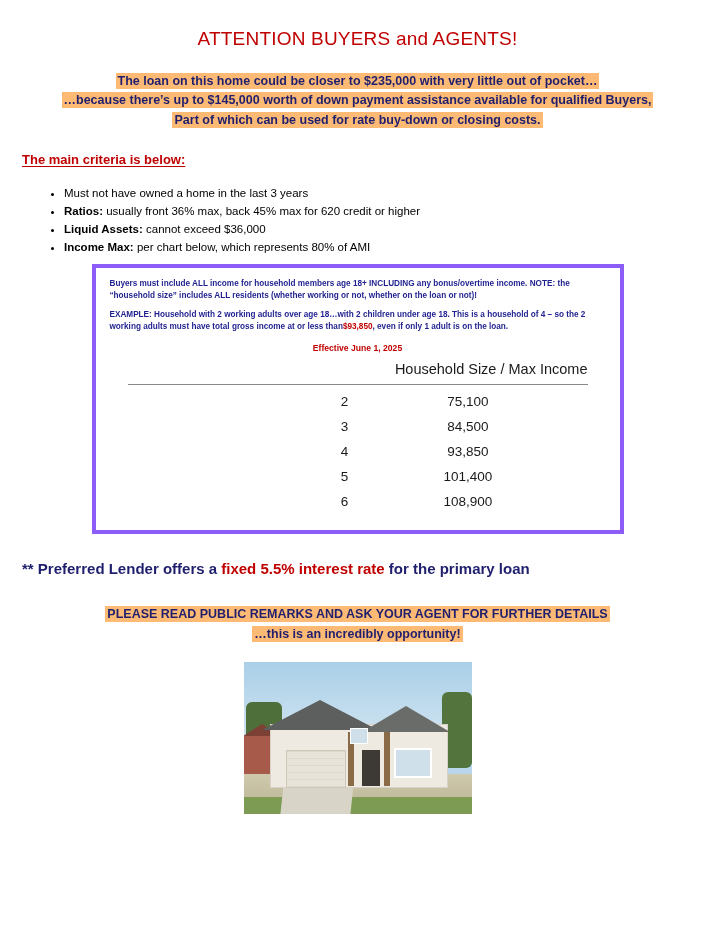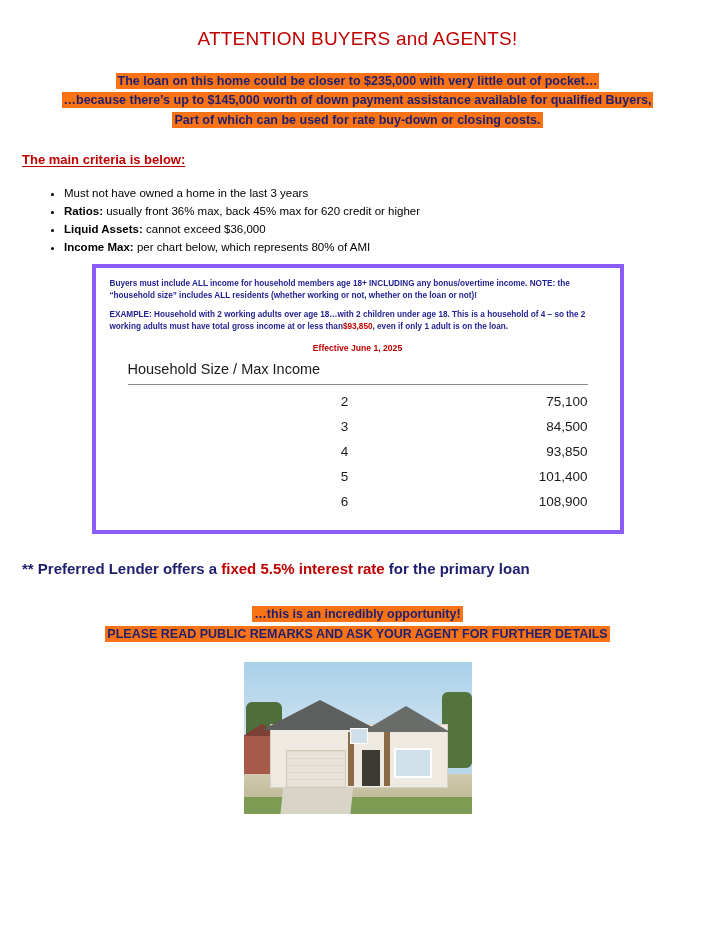--- a/index.html
+++ b/index.html
@@ -32,21 +32,21 @@
   }
   .hl-block {
     margin-top: 22px;
     text-align: center;
     font-size: 12.5px;
     font-weight: bold;
     color: #1f1f6e;
     line-height: 1.55;
   }
   .hl {
-    background: #f97316;
+    background: #fdba74;
     padding: 1px 2px;
   }
   .hl-line {
     display: block;
     margin: 0 auto;
   }
   .criteria-title {
     margin-top: 22px;
     font-size: 13px;
     font-weight: bold;
@@ -96,21 +96,21 @@
     text-align: center;
     font-size: 8.6px;
     font-weight: bold;
     color: #c00000;
     margin: 10px 0 8px 0;
   }
   .table-wrap {
     padding: 0 18px;
   }
   .chart-head {
-    text-align: left;
+    text-align: right;
     font-size: 14.5px;
     color: #1a1a1a;
     padding-bottom: 7px;
     border-bottom: 1px solid #8a8a8a;
   }
   table.income {
     width: 100%;
     border-collapse: collapse;
     margin-top: 4px;
   }
@@ -118,21 +118,21 @@
     font-size: 13.5px;
     padding: 5px 0;
     color: #1a1a1a;
   }
   td.size {
     text-align: right;
     width: 48%;
     padding-right: 16px;
   }
   td.income {
-    text-align: right;
+    text-align: center;
     width: 52%;
     padding-left: 16px;
   }
   .lender-line {
     margin-top: 26px;
     text-align: left;
     font-size: 15px;
     font-weight: bold;
     color: #1f1f6e;
   }
@@ -309,22 +309,22 @@
   </div>
 
   <div class="lender-line">
     <span>** Preferred Lender offers a</span>
     <span class="red">fixed 5.5% interest rate</span>
     <span>for the primary loan</span>
   </div>
 
 
   <div class="final-block">
+    <span class="hl-line"><span class="hl">PLEASE READ PUBLIC REMARKS AND ASK YOUR AGENT FOR FURTHER DETAILS</span></span>
     <span class="hl-line"><span class="hl">…this is an incredibly opportunity!</span></span>
-    <span class="hl-line"><span class="hl">PLEASE READ PUBLIC REMARKS AND ASK YOUR AGENT FOR FURTHER DETAILS</span></span>
   </div>
 
   <div class="photo">
     <div class="sky"></div>
     <div class="ground"></div>
     <div class="lawn"></div>
     <div class="tree-l"></div>
     <div class="tree-r"></div>
     <div class="redroof"></div>
     <div class="redhouse"></div>

